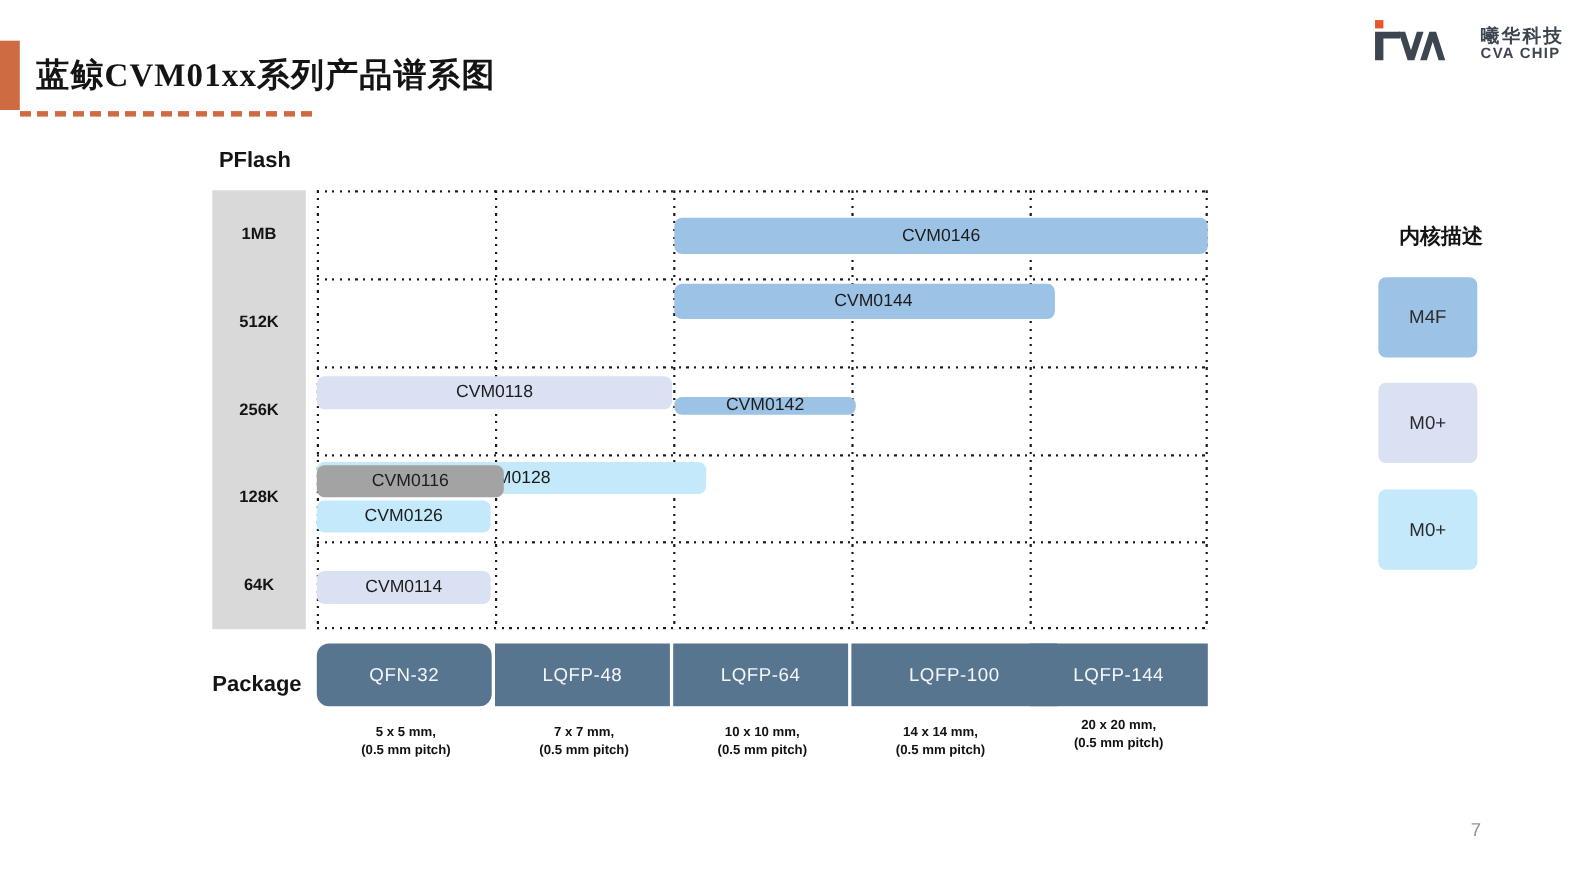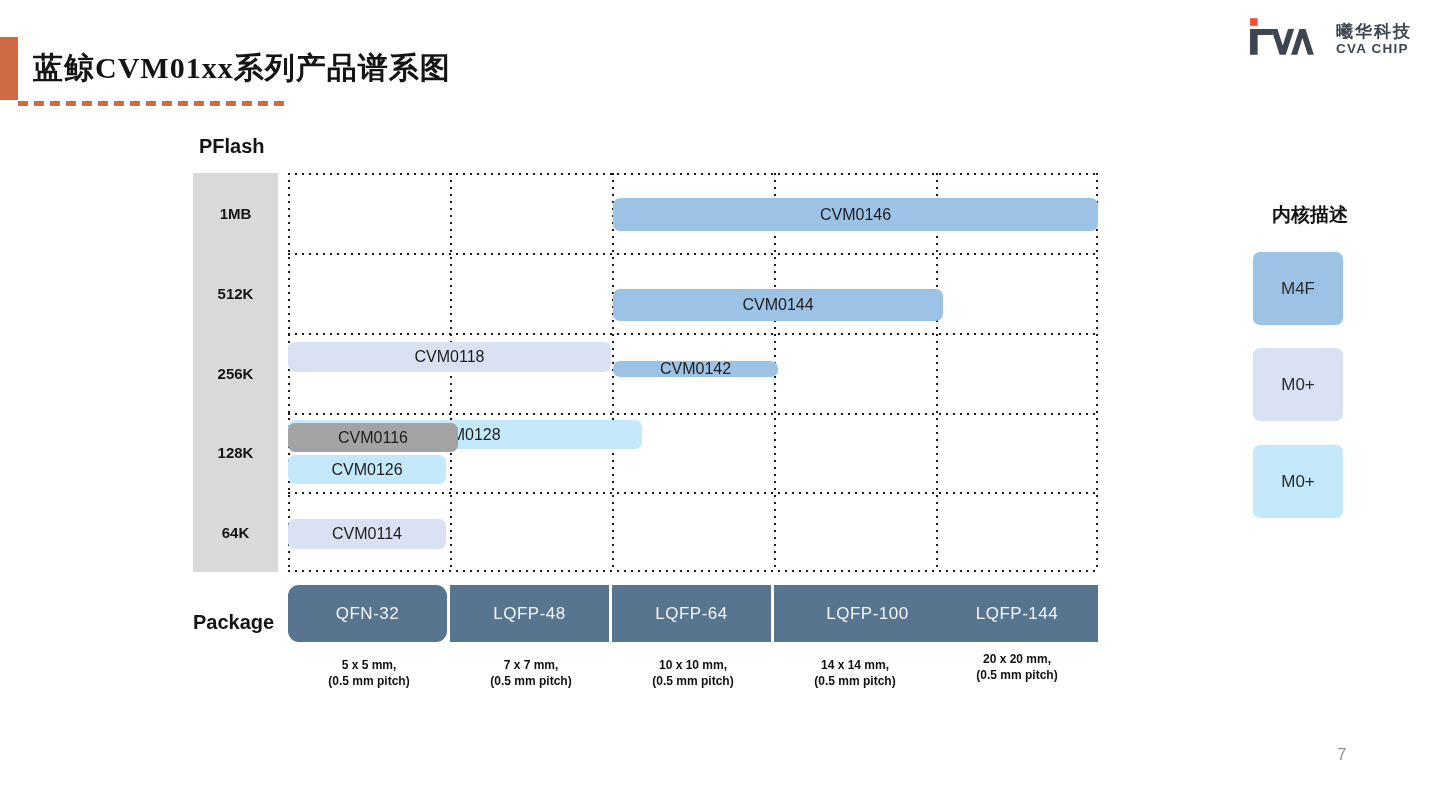--- a/index.html
+++ b/index.html
@@ -10,21 +10,21 @@
   
   .accent-bar{position:absolute;left:0;top:37px;width:18px;height:63px;}
   .slide-title{
     position:absolute;left:33px;top:48px;font-family:"Liberation Serif","DejaVu Serif",serif;
     font-weight:bold;font-size:30px;letter-spacing:1px;color:#141414;white-space:nowrap;
   }
   .title-dashes{
     position:absolute;left:18px;top:101px;width:272px;height:5px;
     background:repeating-linear-gradient(90deg,#CE6B43 0 10px,transparent 10px 16px);
   }
-  .logo{position:absolute;left:1247px;top:13px;display:flex;align-items:center;gap:13px;}
+  .logo{position:absolute;left:1247px;top:13px;display:flex;align-items:center;gap:23px;}
   .logo-text{display:flex;flex-direction:column;line-height:1.1;color:#3D4650;}
   .logo-cn{font-size:17px;font-weight:bold;letter-spacing:2px;}
   .logo-en{font-size:13.5px;font-weight:bold;letter-spacing:1.2px;}
   
   .pflash-label{position:absolute;left:199px;top:135px;font-size:20px;font-weight:bold;}
   .package-label{position:absolute;left:193px;top:611px;font-size:20px;font-weight:bold;}
   
   .flash-col{position:absolute;left:193px;top:173px;width:85px;height:399px;}
   .flash-row-label{
     position:absolute;left:193px;width:85px;text-align:center;font-size:15px;font-weight:bold;
@@ -99,21 +99,21 @@
   <div class="hline" style="top:173px;"></div>
   <div class="hline" style="top:253px;"></div>
   <div class="hline" style="top:333px;"></div>
   <div class="hline" style="top:413px;"></div>
   <div class="hline" style="top:492px;"></div>
   <div class="hline" style="top:570px;"></div>
 
   <div class="bar" style="left: 613px; top: 198px; width: 485px; height: 33px; background-color: rgb(156, 194, 229);">
     <span>CVM0146</span>
   </div>
-  <div class="bar" style="left: 613px; top: 289px; width: 330px; height: 32px; background-color: rgb(156, 194, 229);">
+  <div class="bar" style="left: 613px; top: 258px; width: 330px; height: 32px; background-color: rgb(156, 194, 229); padding-left: 16px;">
     <span>CVM0144</span>
   </div>
   <div class="bar" style="left: 288px; top: 342px; width: 323px; height: 30px; background-color: rgb(217, 225, 242);">
     <span>CVM0118</span>
   </div>
   <div class="bar" style="left: 288px; top: 376px; width: 354px; height: 29px; background-color: rgb(195, 233, 251); margin-top: 44px;">
     <span>CVM0128</span>
   </div>
   <div class="bar" style="left: 613px; top: 361px; width: 165px; height: 16px; background-color: rgb(156, 194, 229);">
     <span>CVM0142</span>

